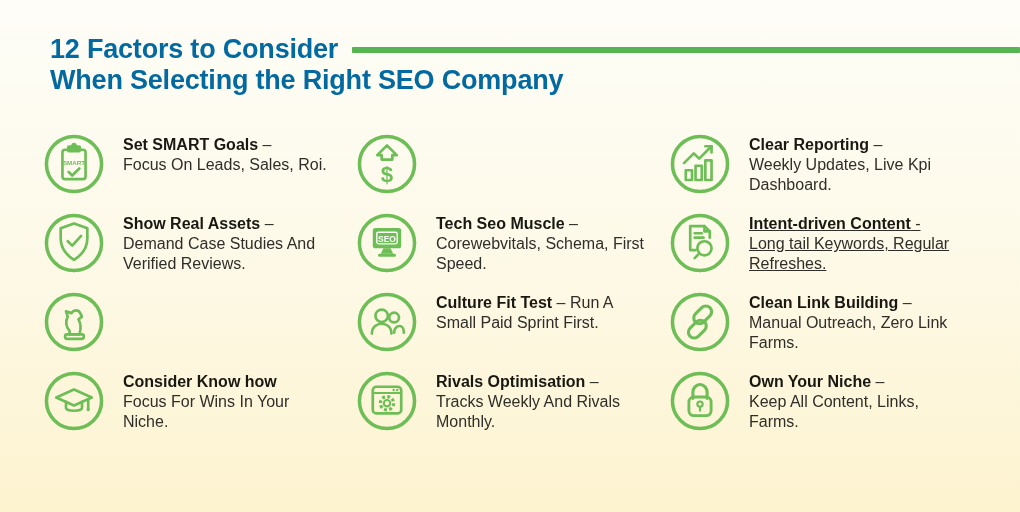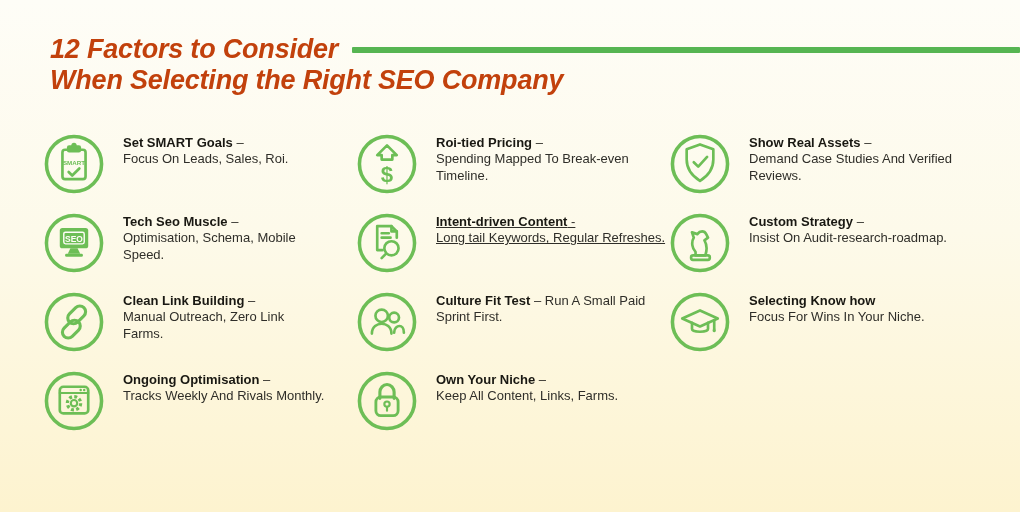--- a/index.html
+++ b/index.html
@@ -4,34 +4,34 @@
 <style>
   html,body{margin:0;padding:0;}
   body{
     width:1020px;height:512px;overflow:hidden;
     font-family:"Liberation Sans", sans-serif;
     background:linear-gradient(180deg,#fefdf7 0%,#fdfaea 45%,#fdf3cf 100%);
   }
   .header{padding:34px 0 0 50px;}
   .title-row{display:flex;align-items:center;}
   .title{
-    font-size:27px;font-weight:bold;color:#c2410c;letter-spacing:-0.2px;
-    line-height:1.15;white-space:nowrap;font-style:italic;
+    font-size:27px;font-weight:bold;color:#0369a1;letter-spacing:-0.2px;
+    line-height:1.15;white-space:nowrap;
   }
   .rule{flex:1;height:6px;background:#56b552;margin-left:14px;border-radius:1px;}
   .title2{}
   .grid{
     display:grid;
     grid-template-columns:313px 313px 352px;
     grid-auto-rows:79px;
     margin:36px 0 0 42px;
   }
   .item{display:flex;align-items:flex-start;}
   .badge{width:64px;height:64px;flex:0 0 64px;}
-  .txt{margin:3px 0 0 17px;font-size:13px;line-height:1.26;color:#2f2e29;}
+  .txt{margin:3px 0 0 17px;font-size:16px;line-height:1.26;color:#2f2e29;}
   .grid .item:nth-child(3n+1) .txt{width:205px;}
   .grid .item:nth-child(3n+2) .txt{width:218px;}
   .grid .item:nth-child(3n)   .txt{width:215px;}
   .grid .item.w248 .txt{width:248px;text-decoration:underline;}
   .grid .item.w200 .txt{width:200px;}
   .head{display:block;}
   .item.inline-head .head{display:inline;}
   .head b{font-weight:bold;color:#191812;}
   svg text{font-family:"Liberation Sans", sans-serif;}
 </style>
@@ -65,25 +65,37 @@
   </div>
 
   <div class="item">
     <svg class="badge" viewBox="0 0 72 72">
       <g stroke="#6dbe56" fill="none" stroke-width="4" stroke-linecap="round" stroke-linejoin="round">
         <circle cx="36" cy="36" r="31"></circle>
         <path d="M36 15 L25 26 H30 V31 H42 V26 H47 Z" stroke-width="3"></path>
       </g>
       <text x="36" y="56" text-anchor="middle" font-size="25" font-weight="bold" fill="#6dbe56">$</text>
     </svg>
-    <div class="txt">
-      <span class="head"><b>Roi-tied Pricing</b><span> – </span></span><span class="desc">Spending Mapped To Break-even Timeline.</span>
-    </div>
-  </div>
-
+  </div>
+
+  <div class="item w200">
+    <svg class="badge" viewBox="0 0 72 72">
+      <g stroke="#6dbe56" fill="none" stroke-width="3" stroke-linecap="round" stroke-linejoin="round">
+        <circle cx="36" cy="36" r="31" stroke-width="4"></circle>
+        <rect x="20" y="43" width="7" height="11"></rect>
+        <rect x="31" y="38" width="7" height="16"></rect>
+        <rect x="42" y="32" width="7" height="22"></rect>
+        <path d="M18 35 L29 24 L35 30 L49 16"></path>
+        <path d="M42 16 H49 V23"></path>
+      </g>
+    </svg>
+    <div class="txt">
+      <span class="head"><b>Clear Reporting</b><span> – </span></span><span class="desc">Weekly Updates, Live Kpi Dashboard.</span>
+    </div>
+  </div>
 
   <div class="item">
     <svg class="badge" viewBox="0 0 72 72">
       <g stroke="#6dbe56" fill="none" stroke-width="4" stroke-linecap="round" stroke-linejoin="round">
         <circle cx="36" cy="36" r="31"></circle>
         <path d="M36 14 L51 19.5 V31 C51 43 44 50 36 55 C28 50 21 43 21 31 V19.5 Z" stroke-width="3"></path>
         <path d="M29 34 l5 5 10 -11" stroke-width="3"></path>
       </g>
     </svg>
     <div class="txt">
@@ -94,21 +106,21 @@
   <div class="item">
     <svg class="badge" viewBox="0 0 72 72">
       <circle cx="36" cy="36" r="31" stroke="#6dbe56" fill="none" stroke-width="4"></circle>
       <rect x="20" y="19" width="32" height="23" rx="3" fill="#6dbe56"></rect>
       <rect x="24.5" y="24" width="23" height="13" rx="2" fill="none" stroke="#fefdf7" stroke-width="1.6"></rect>
       <text x="36" y="34.5" text-anchor="middle" font-size="9.5" font-weight="bold" fill="#fefdf7">SEO</text>
       <path d="M32 42 L40 42 L43 48 L29 48 Z" fill="#6dbe56"></path>
       <rect x="26" y="48" width="20" height="3.5" rx="1.5" fill="#6dbe56"></rect>
     </svg>
     <div class="txt">
-      <span class="head"><b>Tech Seo Muscle</b><span> – </span></span><span class="desc">Optimisation, Schema, Mobile Speed.</span>
+      <span class="head"><b>Tech Seo Muscle</b><span> – </span></span><span class="desc">Corewebvitals, Schema, First Speed.</span>
     </div>
   </div>
 
   <div class="item w248">
     <svg class="badge" viewBox="0 0 72 72">
       <g stroke="#6dbe56" fill="none" stroke-width="3" stroke-linecap="round" stroke-linejoin="round">
         <circle cx="36" cy="36" r="31" stroke-width="4"></circle>
         <path d="M31 44 H25 V17 H41 L47 23 V30"></path>
         <path d="M41 17 V23 H47"></path>
         <path d="M30 25 H38 M30 30 H40"></path>
@@ -122,82 +134,79 @@
   </div>
 
   <div class="item">
     <svg class="badge" viewBox="0 0 72 72">
       <g stroke="#6dbe56" fill="none" stroke-width="3" stroke-linecap="round" stroke-linejoin="round">
         <circle cx="36" cy="36" r="31" stroke-width="4"></circle>
         <path d="M31 50 V46 C27 42 26 35 29 30 L27 24 L33 26 C36 22 41 22 43 26 L45 30 L41 33 C44 38 44 44 42 50 Z"></path>
         <rect x="26" y="50" width="21" height="5" rx="2"></rect>
       </g>
     </svg>
-    <div class="txt">
-      <span class="head"><b>Custom Strategy</b><span> – </span></span><span class="desc">Insist On Audit-research-roadmap.</span>
-    </div>
-  </div>
-
-  <div class="item">
-    <svg class="badge" viewBox="0 0 72 72">
-      <g stroke="#6dbe56" fill="none" stroke-width="3.5" stroke-linecap="round" stroke-linejoin="round">
-        <circle cx="36" cy="36" r="31" stroke-width="4"></circle>
-        <rect x="32.5" y="16.5" width="13" height="23" rx="6.5" transform="rotate(45 39 28)"></rect>
-        <rect x="26.5" y="32.5" width="13" height="23" rx="6.5" transform="rotate(45 33 44)"></rect>
-      </g>
-    </svg>
-    <div class="txt">
-      <span class="head"><b>Clean Link Building</b><span> – </span></span><span class="desc">Manual Outreach, Zero Link Farms.</span>
-    </div>
   </div>
 
   <div class="item inline-head">
     <svg class="badge" viewBox="0 0 72 72">
       <g stroke="#6dbe56" fill="none" stroke-width="3" stroke-linecap="round" stroke-linejoin="round">
         <circle cx="36" cy="36" r="31" stroke-width="4"></circle>
         <circle cx="30" cy="29" r="7"></circle>
         <circle cx="44" cy="31" r="5.5"></circle>
         <path d="M19 49 C19 41 25 38 30 38 C35 38 41 41 41 49"></path>
         <path d="M44 48 C44 43 47.5 40.5 50 40.5 C52.5 40.5 55 43 55 48"></path>
       </g>
     </svg>
     <div class="txt">
       <span class="head"><b>Culture Fit Test</b><span> – </span></span><span class="desc">Run A Small Paid Sprint First.</span>
     </div>
   </div>
 
   <div class="item">
     <svg class="badge" viewBox="0 0 72 72">
+      <g stroke="#6dbe56" fill="none" stroke-width="3.5" stroke-linecap="round" stroke-linejoin="round">
+        <circle cx="36" cy="36" r="31" stroke-width="4"></circle>
+        <rect x="32.5" y="16.5" width="13" height="23" rx="6.5" transform="rotate(45 39 28)"></rect>
+        <rect x="26.5" y="32.5" width="13" height="23" rx="6.5" transform="rotate(45 33 44)"></rect>
+      </g>
+    </svg>
+    <div class="txt">
+      <span class="head"><b>Clean Link Building</b><span> – </span></span><span class="desc">Manual Outreach, Zero Link Farms.</span>
+    </div>
+  </div>
+
+  <div class="item">
+    <svg class="badge" viewBox="0 0 72 72">
       <g stroke="#6dbe56" fill="none" stroke-width="3" stroke-linecap="round" stroke-linejoin="round">
         <circle cx="36" cy="36" r="31" stroke-width="4"></circle>
         <path d="M36 23 L56 32 L36 41 L16 32 Z"></path>
         <path d="M27 37 V44 C27 48 45 48 45 44 V37"></path>
         <path d="M52 34 V43"></path>
       </g>
       <path d="M52 43 C50.5 43 49.8 45 50.3 46.4 C50.8 47.8 53.2 47.8 53.7 46.4 C54.2 45 53.5 43 52 43 Z" fill="#6dbe56"></path>
     </svg>
     <div class="txt">
-      <span class="head"><b>Selecting Know how</b><span></span></span><span class="desc">Focus For Wins In Your Niche.</span>
+      <span class="head"><b>Consider Know how</b><span></span></span><span class="desc">Focus For Wins In Your Niche.</span>
     </div>
   </div>
 
   <div class="item">
     <svg class="badge" viewBox="0 0 72 72">
       <g stroke="#6dbe56" fill="none" stroke-width="3" stroke-linecap="round" stroke-linejoin="round">
         <circle cx="36" cy="36" r="31" stroke-width="4"></circle>
         <rect x="20" y="20" width="32" height="30" rx="4"></rect>
         <path d="M20 27 H52" stroke-width="2.5"></path>
       </g>
       <circle cx="43.5" cy="23.5" r="1.4" fill="#6dbe56"></circle>
       <circle cx="47.5" cy="23.5" r="1.4" fill="#6dbe56"></circle>
       <circle cx="36" cy="38.5" r="7.5" fill="none" stroke="#6dbe56" stroke-width="3.6" stroke-dasharray="3.3 2.6"></circle>
       <circle cx="36" cy="38.5" r="3.6" fill="none" stroke="#6dbe56" stroke-width="2.4"></circle>
     </svg>
     <div class="txt">
-      <span class="head"><b>Ongoing Optimisation</b><span> – </span></span><span class="desc">Tracks Weekly And Rivals Monthly.</span>
+      <span class="head"><b>Rivals Optimisation</b><span> – </span></span><span class="desc">Tracks Weekly And Rivals Monthly.</span>
     </div>
   </div>
 
   <div class="item">
     <svg class="badge" viewBox="0 0 72 72">
       <g stroke="#6dbe56" fill="none" stroke-width="3.5" stroke-linecap="round" stroke-linejoin="round">
         <circle cx="36" cy="36" r="31" stroke-width="4"></circle>
         <path d="M28 33 V26 C28 21.5 31.5 17.5 36 17.5 C40.5 17.5 44 21.5 44 26 V33"></path>
         <rect x="23.5" y="31.5" width="25" height="21" rx="5.5" stroke-width="3.2"></rect>
         <circle cx="36" cy="39.5" r="3" stroke-width="2.4"></circle>

